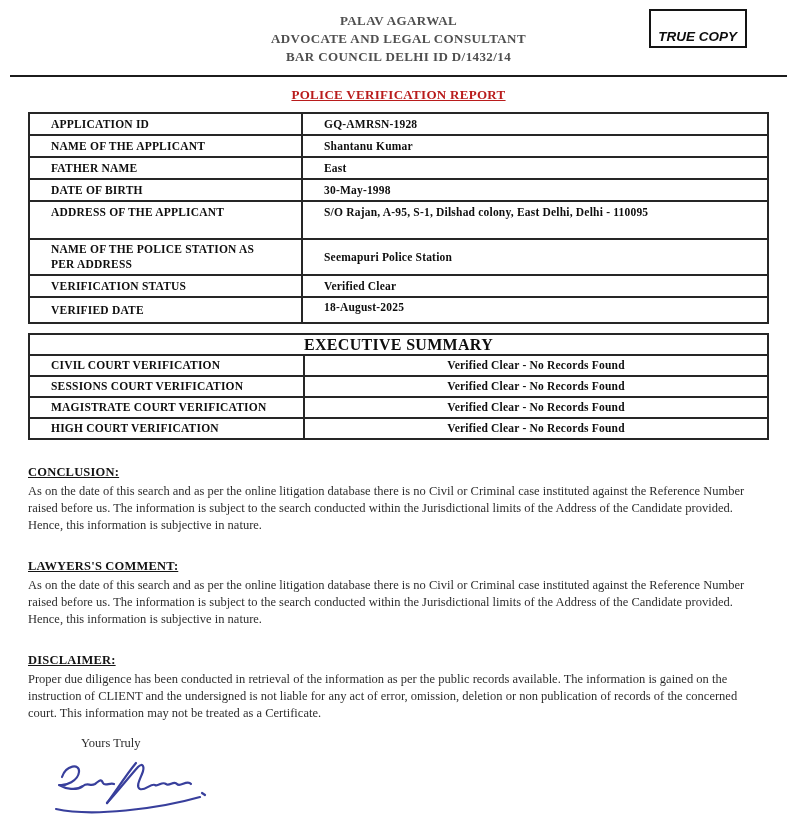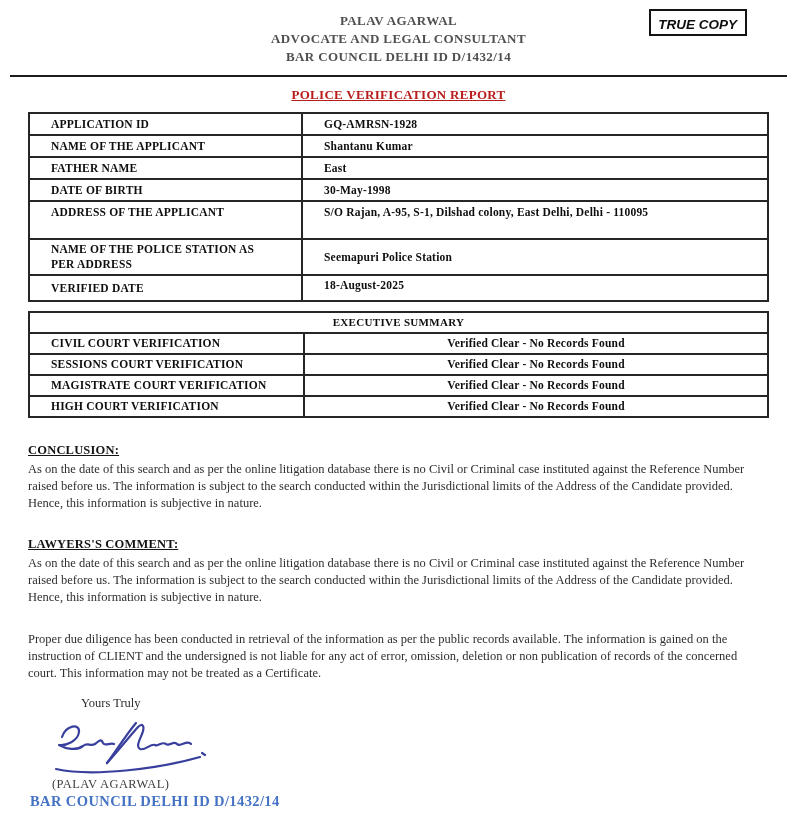--- a/index.html
+++ b/index.html
@@ -19,21 +19,21 @@
     font-weight: bold;
     font-size: 13px;
     line-height: 18px;
     color: #4f4f4f;
     letter-spacing: 0.4px;
   }
   .stamp {
     position: absolute;
     top: 9px; right: 50px;
     border: 2px solid #141414;
-    padding: 6px 8px 2px 7px;
+    padding: 18px 8px 2px 7px;
     font-family: "Liberation Sans", sans-serif;
     font-style: italic;
     font-weight: bold;
     font-size: 13.5px;
     color: #0d0d0d;
     background: #fff;
   }
   .rule {
     border: none;
     border-top: 2px solid #1c1c1c;
@@ -70,21 +70,21 @@
   .details tr.row-address { height: 38px; }
   .details tr.row-address td { vertical-align: top; padding-top: 3px; }
   .details tr.row-police { height: 34px; }
   .details tr.row-date { height: 26px; }
   .details tr.row-date td.val-cell { vertical-align: top; }
 
   .summary col.c1 { width: 275px; }
   .summary tr { height: 20px; }
   .summary td.sum-head {
     text-align: center;
-    font-size: 11px;
+    font-size: 16px;
     height: 21px;
     letter-spacing: 0.3px;
   }
   .summary td.val-center { text-align: center; }
 
   
   .section { margin: 25px 28px 0 28px; }
   .sec-heading {
     font-weight: bold;
     font-size: 12.5px;
@@ -164,20 +164,24 @@
       <td class="val-cell">30-May-1998</td>
     </tr>
     <tr class="row-address">
       <td>ADDRESS OF THE APPLICANT</td>
       <td class="val-cell">S/O Rajan, A-95, S-1, Dilshad colony, East Delhi, Delhi - 110095</td>
     </tr>
     <tr class="row-police">
       <td>NAME OF THE POLICE STATION AS PER ADDRESS</td>
       <td class="val-cell">Seemapuri Police Station</td>
     </tr>
+    <tr>
+      <td>VERIFICATION STATUS</td>
+      <td class="val-cell">Verified Clear</td>
+    </tr>
     <tr class="row-date">
       <td>VERIFIED DATE</td>
       <td class="val-cell">18-August-2025</td>
     </tr>
   </tbody>
     </table>
 
   <table class="summary">
     <colgroup>
         <col class="c1">
@@ -210,20 +214,21 @@
     <div class="sec-heading">CONCLUSION:</div>
     <div class="sec-body">As on the date of this search and as per the online litigation database there is no Civil or Criminal case instituted against the Reference Number raised before us. The information is subject to the search conducted within the Jurisdictional limits of the Address of the Candidate provided. Hence, this information is subjective in nature.</div>
   </div>
 
   <div class="section">
     <div class="sec-heading">LAWYERS'S COMMENT:</div>
     <div class="sec-body">As on the date of this search and as per the online litigation database there is no Civil or Criminal case instituted against the Reference Number raised before us. The information is subject to the search conducted within the Jurisdictional limits of the Address of the Candidate provided. Hence, this information is subjective in nature.</div>
   </div>
 
   <div class="section">
+    <div class="sec-heading">DISCLAIMER:</div>
     <div class="sec-body">Proper due diligence has been conducted in retrieval of the information as per the public records available. The information is gained on the instruction of CLIENT and the undersigned is not liable for any act of error, omission, deletion or non publication of records of the concerned court. This information may not be treated as a Certificate.</div>
   </div>
 
   <div class="salutation">Yours Truly</div>
 
   <div class="signature-wrap">
     <svg width="170" height="62" viewBox="0 0 170 62" xmlns="http://www.w3.org/2000/svg">
       <g fill="none" stroke="#383f9c" stroke-width="2.2" stroke-linecap="round" stroke-linejoin="round">
         <path d="M12,22 C16,10 30,8 29,17 C28,26 16,31 9,30 C16,34 26,36 33,31 C38,27 40,32 45,29 C49,26 51,23 53,28 C55,32 60,27 64,29"></path>
         <path d="M86,8 C76,20 66,36 57,48"></path>

